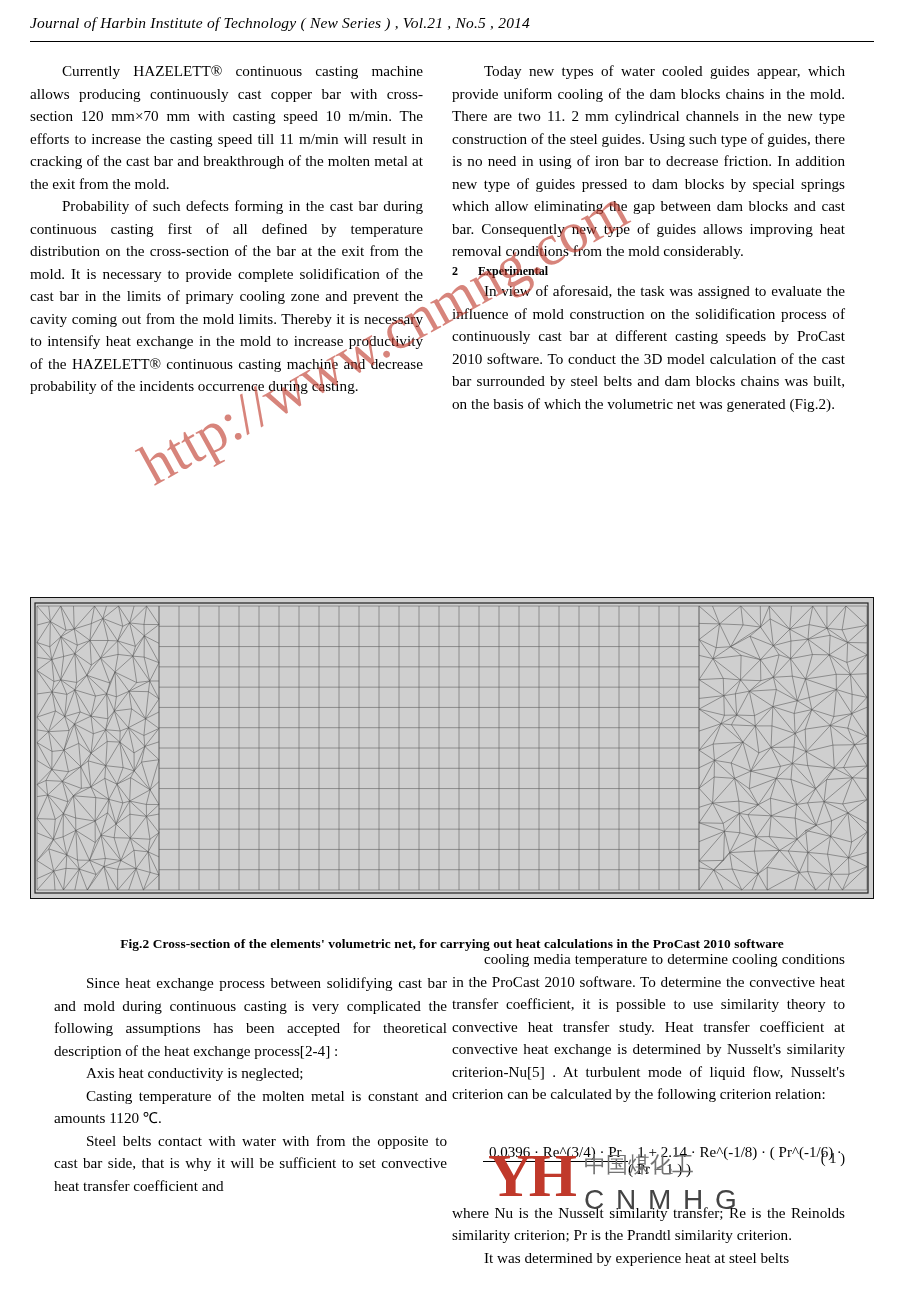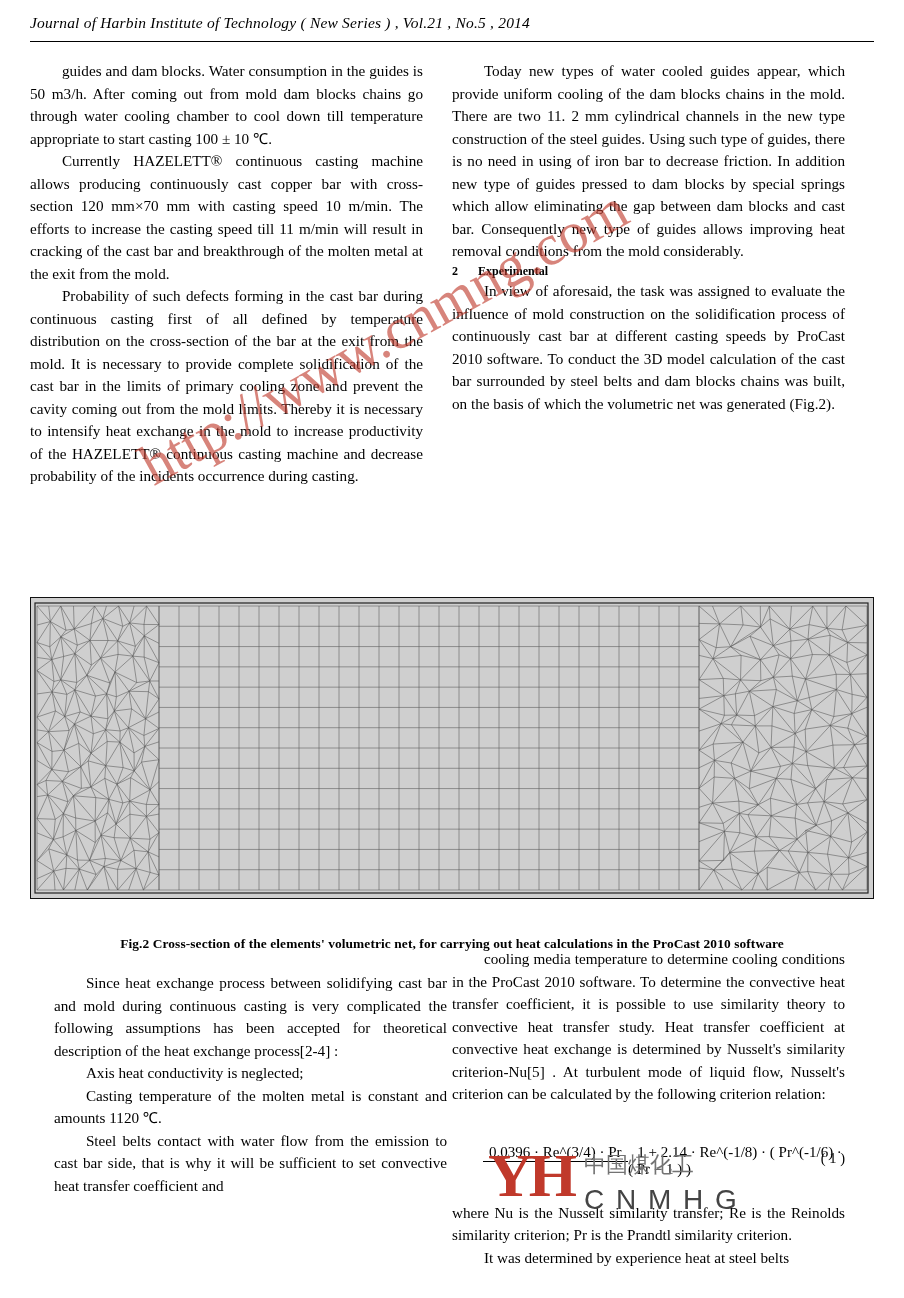--- a/index.html
+++ b/index.html
@@ -46,21 +46,20 @@
 </style>
 </head>
 <body>
 
 <div class="page">
 
   <div class="header">Journal of Harbin Institute of Technology ( New Series ) ,  Vol.21 ,  No.5 ,  2014</div>
   <div class="header-rule"></div>
 
   <div class="col left-col top-left">
-    <p>guides and dam blocks. Water consumption in the guides is 50 m3/h. After coming out from mold dam blocks chains go through water cooling chamber to cool down till temperature appropriate to start casting 100 ± 10 ℃.</p>
     <p>Currently HAZELETT® continuous casting machine allows producing continuously cast copper bar with cross-section 120 mm×70 mm with casting speed 10 m/min. The efforts to increase the casting speed till 11 m/min will result in cracking of the cast bar and breakthrough of the molten metal at the exit from the mold.</p>
     <p>Probability of such defects forming in the cast bar during continuous casting first of all defined by temperature distribution on the cross-section of the bar at the exit from the mold. It is necessary to provide complete solidification of the cast bar in the limits of primary cooling zone and prevent the cavity coming out from the mold limits. Thereby it is necessary to intensify heat exchange in the mold to increase productivity of the HAZELETT® continuous casting machine and decrease probability of the incidents occurrence during casting.</p>
   </div>
 
   <div class="col right-col top-right">
     <p>Today new types of water cooled guides appear, which provide uniform cooling of the dam blocks chains in the mold. There are two 11. 2 mm cylindrical channels in the new type construction of the steel guides. Using such type of guides, there is no need in using of iron bar to decrease friction. In addition new type of guides pressed to dam blocks by special springs which allow eliminating the gap between dam blocks and cast bar. Consequently new type of guides allows improving heat removal conditions from the mold considerably.</p>
     <p class="sec-head noindent">
       <span class="num">2</span><span>Experimental</span>
     </p>
     <p>In view of aforesaid, the task was assigned to evaluate the influence of mold construction on the solidification process of continuously cast bar at different casting speeds by ProCast 2010 software. To conduct the 3D model calculation of the cast bar surrounded by steel belts and dam blocks chains was built, on the basis of which the volumetric net was generated (Fig.2).</p>
@@ -1036,21 +1035,21 @@
           <rect x="4" y="5" width="833" height="290" fill="none" stroke="#222" stroke-width="1.2"></rect>
         </g>
       </svg>
   </div>
   <div class="figcap">Fig.2   Cross-section of the elements' volumetric net, for carrying out heat calculations in the ProCast 2010 software</div>
 
   <div class="col left-col bot-left">
     <p>Since heat exchange process between solidifying cast bar and mold during continuous casting is very complicated the following assumptions has been accepted for theoretical description of the heat exchange process[2-4] :</p>
     <p>Axis heat conductivity is neglected;</p>
     <p>Casting temperature of the molten metal is constant and amounts 1120 ℃.</p>
-    <p>Steel belts contact with water flow from the emission to cast bar side, that is why it will be sufficient to set convective heat transfer coefficient and</p>
+    <p>Steel belts contact with water with from the opposite to cast bar side, that is why it will be sufficient to set convective heat transfer coefficient and</p>
   </div>
 
   <div class="col right-col bot-right">
     <p>cooling media temperature to determine cooling conditions in the ProCast 2010 software. To determine the convective heat transfer coefficient, it is possible to use similarity theory to convective heat transfer study. Heat transfer coefficient at convective heat exchange is determined by Nusselt's similarity criterion-Nu[5] . At turbulent mode of liquid flow, Nusselt's criterion can be calculated by the following criterion relation:</p>
     <div style="height:96px"></div>
     <p class="noindent">where Nu is the Nusselt similarity transfer; Re is the Reinolds similarity criterion; Pr is the Prandtl similarity criterion.</p>
     <p>It was determined by experience heat at steel belts</p>
   </div>
 
   <div class="formula">

